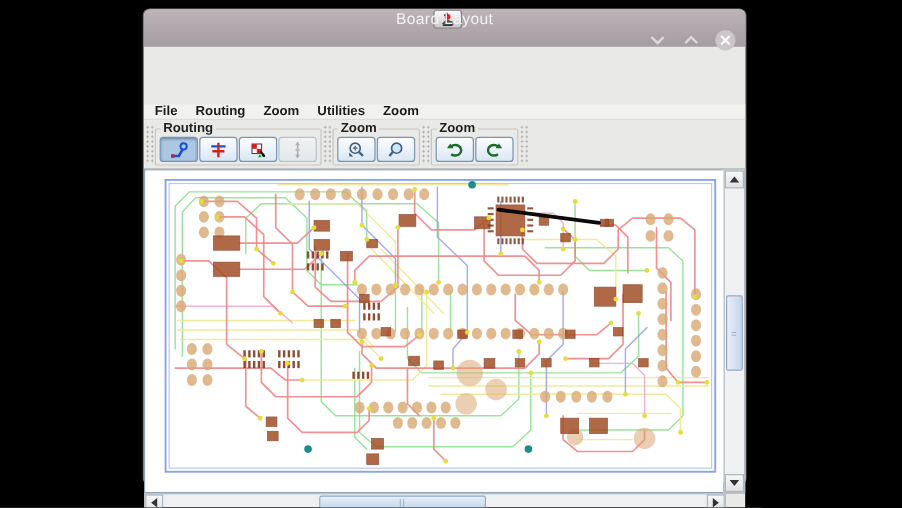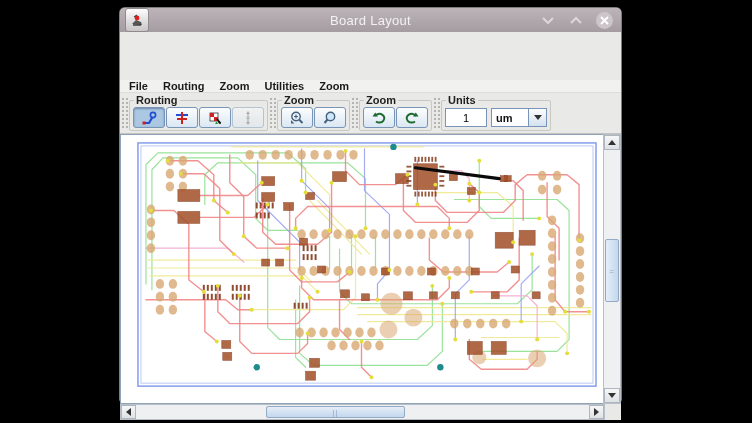--- a/index.html
+++ b/index.html
@@ -3,21 +3,21 @@
 <meta charset="utf-8">
 <style>
   html,body{margin:0;padding:0;background:#000;}
   #stage{position:relative;width:752px;height:423px;background:#000;overflow:hidden;
          font-family:"Liberation Sans",sans-serif;}
   #window{position:absolute;left:120px;top:8px;width:501px;height:393px;
           background:#e9e9e7;border-radius:5px 5px 2px 2px;
           box-shadow:0 0 0 1px #7d7d7d;display:flex;flex-direction:column;}
   
   .titlebar{height:31px;border-radius:5px 5px 0 0;position:relative;
-            background:linear-gradient(#bcb4b9,#a59ca2);display:flex;align-items:center;}
+            background:linear-gradient(#bcb4b9,#a59ca2);display:flex;align-items:center;flex-direction:column;}
   .win-icon{width:22px;height:22px;margin-left:5px;border-radius:3px;
             background:linear-gradient(#fdfdfd,#c9c5c7);border:1px solid #8f8b8d;
             display:flex;align-items:center;justify-content:center;}
   .title-text{position:absolute;left:0;right:0;text-align:center;color:#f3f1f2;
               font-size:13px;letter-spacing:.3px;}
   .win-controls{margin-left:auto;display:flex;align-items:center;gap:10px;padding-right:8px;}
   .win-btn{width:18px;height:18px;display:flex;align-items:center;justify-content:center;cursor:default;}
   .close-circle{width:17px;height:17px;border-radius:50%;background:#ccc5ca;
                 display:flex;align-items:center;justify-content:center;}
   .accent{height:2px;background:#6fa8ce;}
@@ -197,32 +197,20 @@
           <button class="tb-btn">
             <svg width="16" height="16" viewBox="0 0 16 16">
               <path d="M12,6 A5,4.4 0 1 0 11,11.5" fill="none" stroke="#1e6b2e" stroke-width="2"></path>
               <polygon points="14.5,6.5 9,6.5 11.8,2.5" fill="#1e6b2e"></polygon>
             </svg>
           </button>
         </div>
       </fieldset>
 
       <div class="grip"></div>
-      <fieldset class="group">
-        <legend>Units</legend>
-        <div class="units-row">
-          <input class="units-input" value="1" style="">
-          <div class="combo">
-            <div class="combo-value">um</div>
-            <div class="combo-btn">
-              <div class="tri tri-down"></div>
-            </div>
-          </div>
-        </div>
-      </fieldset>
     </div>
 
     <div class="content-row">
       <div class="viewport">
         <svg id="pcb" viewBox="121 92 483 270" preserveAspectRatio="none">
             <rect x="138" y="100" width="459" height="245" fill="none" stroke="#8ba3ec" stroke-width="1.6"></rect>
             <rect x="141" y="103" width="453" height="239" fill="none" stroke="#bac8f4" stroke-width="1"></rect>
             <polyline points="146,242 146,122 158,110 288,110 306,126 306,150" fill="none" stroke="#8fe08f" stroke-width="1.2" stroke-linejoin="round" stroke-linecap="round" opacity="0.9"></polyline>
             <polyline points="152,248 152,127 163,115 238,115 256,132 256,176 268,188 298,188" fill="none" stroke="#8fe08f" stroke-width="1.2" stroke-linejoin="round" stroke-linecap="round" opacity="0.9"></polyline>
             <polyline points="205,162 205,132 218,120 348,120 366,136 366,186" fill="none" stroke="#8fe08f" stroke-width="1.2" stroke-linejoin="round" stroke-linecap="round" opacity="0.9"></polyline>

